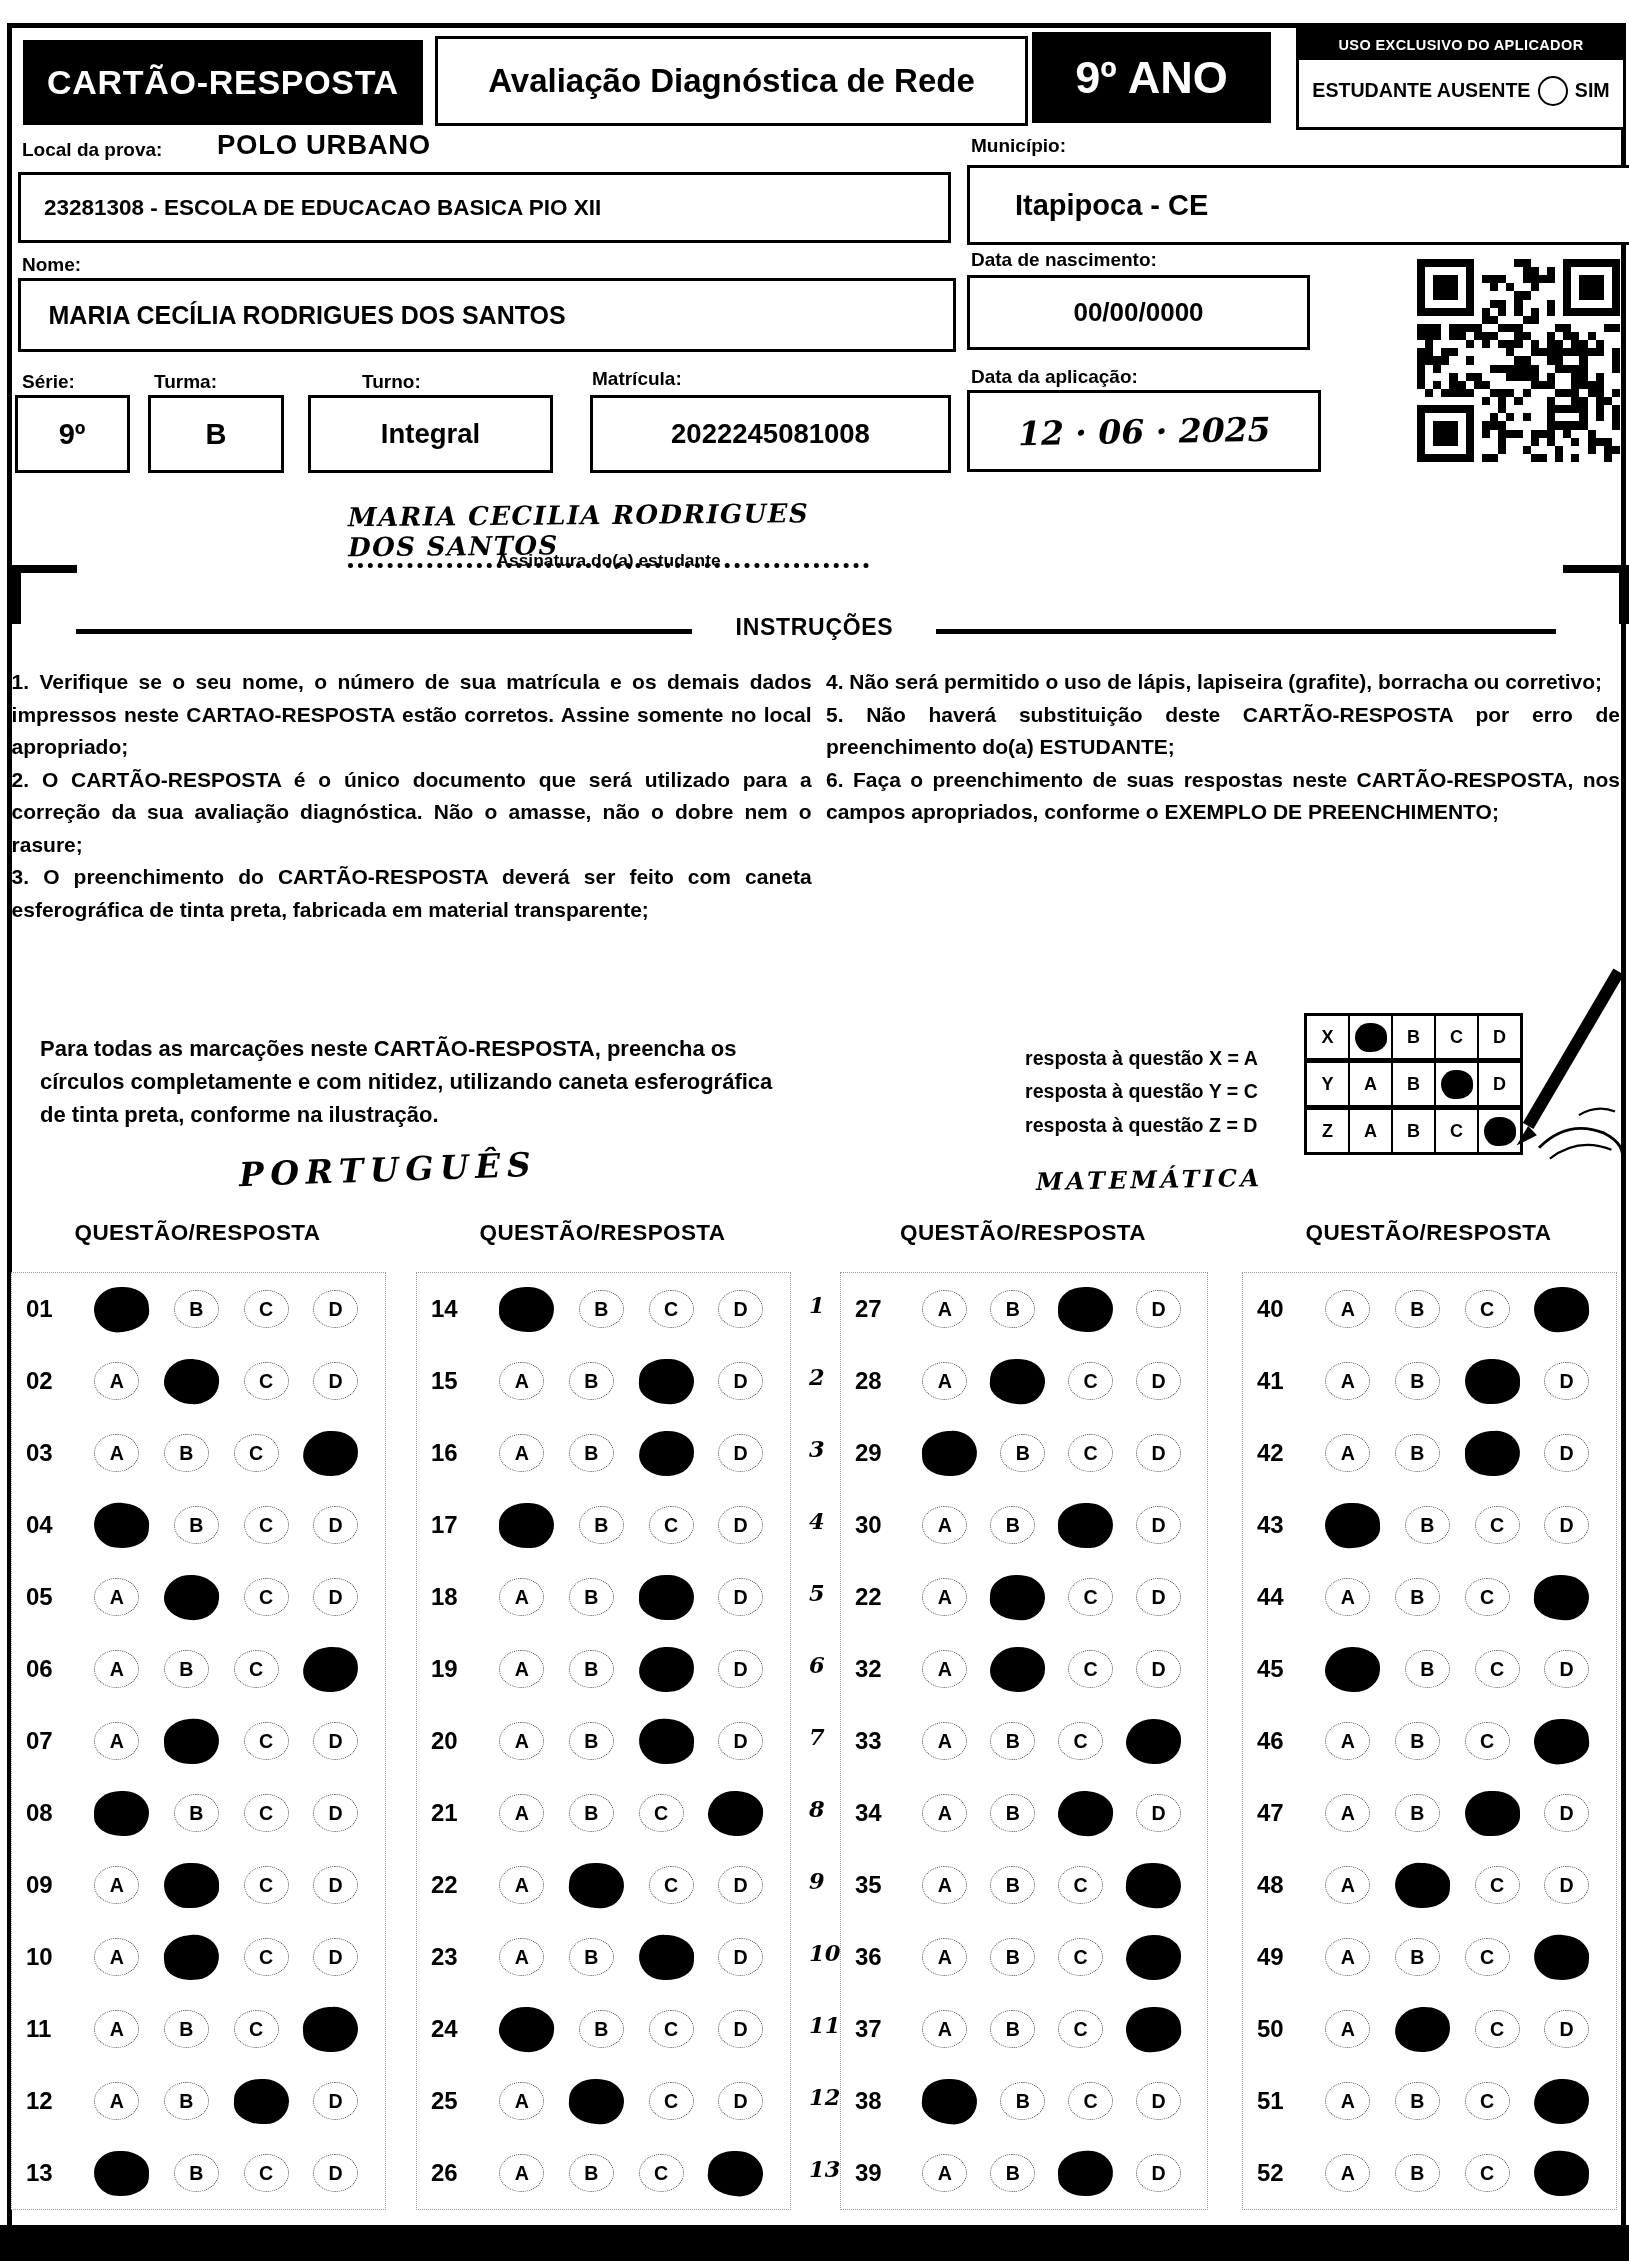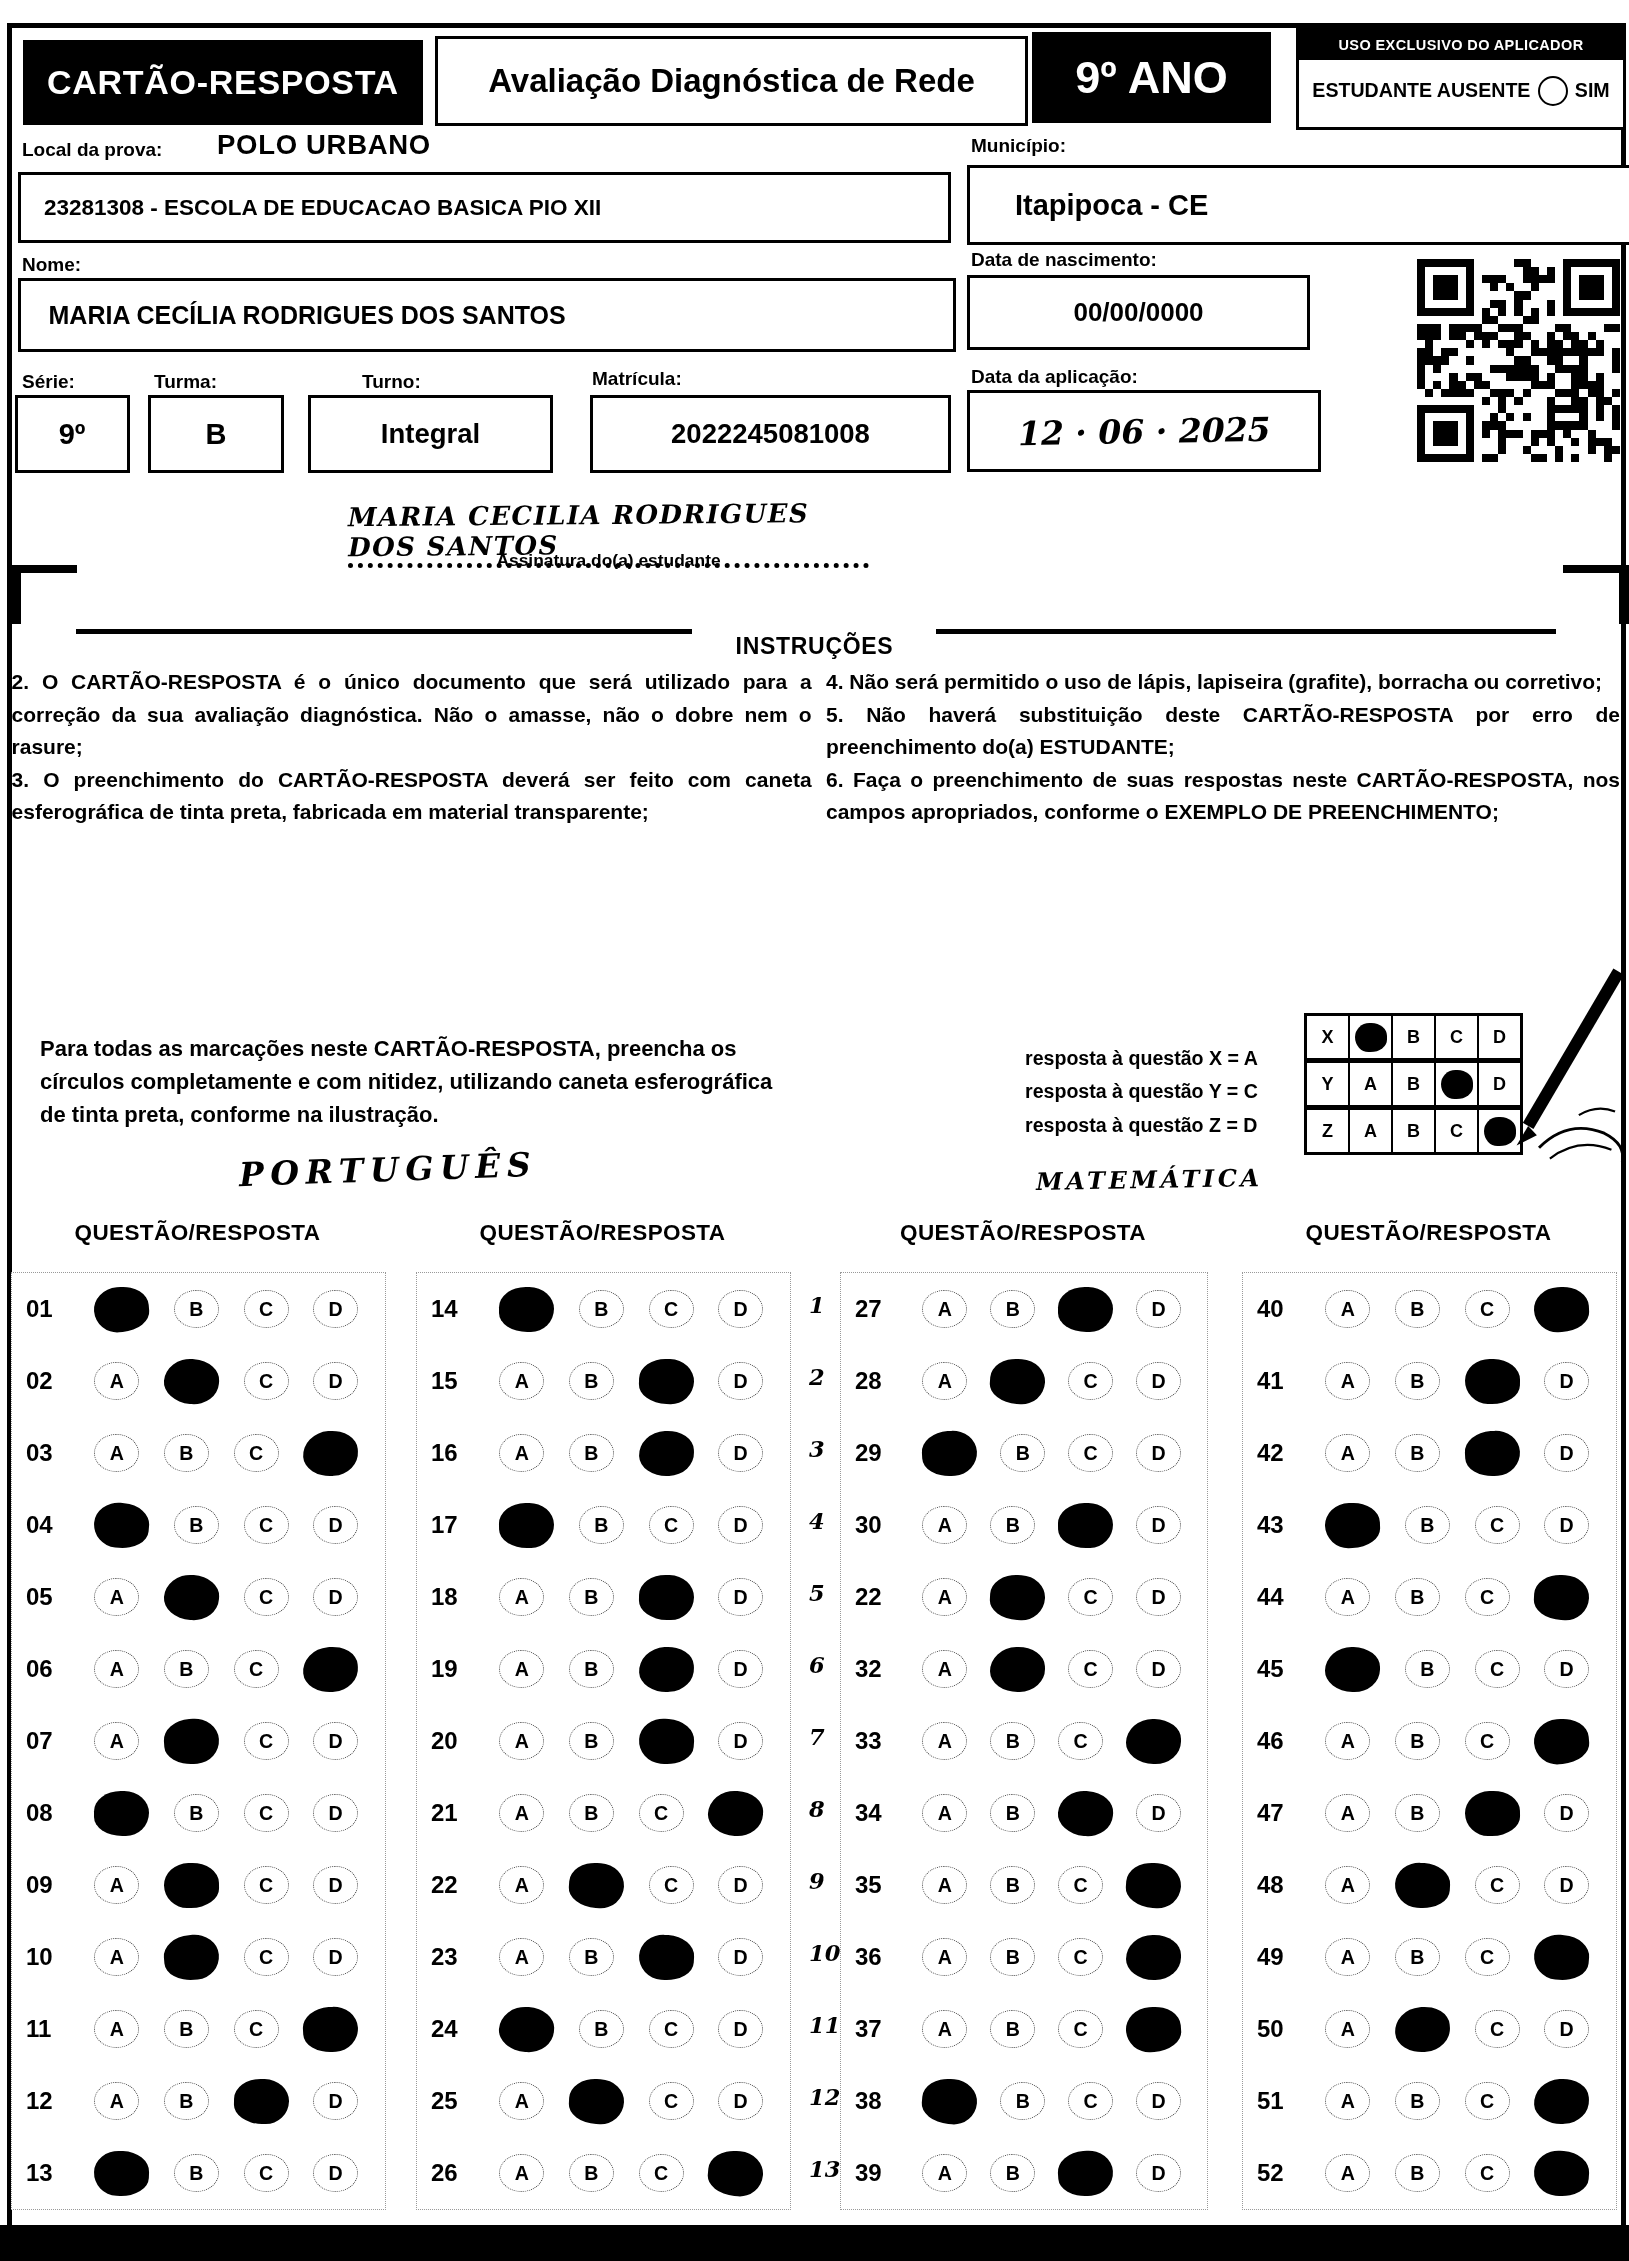--- a/index.html
+++ b/index.html
@@ -40,21 +40,21 @@
 
   #sig-wrap { left:348px; top:500px; width:521px; text-align:left; border-bottom:5px dotted #000; padding-bottom:2.9px; }
   #sig-name { font-size:26px; letter-spacing:1.4px; transform:rotate(-0.5deg); display:inline-block; }
   #sig-caption { left:348px; top:550px; width:521px; text-align:center; font-size:17.4px; }
 
   #crop-left { left:10px; top:565px; width:56px; height:51px; border-left:11.6px solid #000; border-top:8.7px solid #000; }
   #crop-right { left:1563px; top:565px; width:56px; height:51px; border-right:11.6px solid #000; border-top:8.7px solid #000; }
 
   #instr-line-left { left:76px; top:629px; width:616px; height:5px; background:#000; }
   #instr-line-right { left:936px; top:629px; width:620px; height:5px; background:#000; }
-  #instr-title { left:706px; top:633px; width:217px; text-align:center; font-size:23px; letter-spacing:0.7px; background:#fff; }
+  #instr-title { left:706px; top:614px; width:217px; text-align:center; font-size:23px; letter-spacing:0.7px; background:#fff; }
 
   .instr-col { position:absolute; top:666px; font-size:21px; line-height:1.55; text-align:justify; }
   #instr-left { left:11.6px; width:800px; }
   #instr-right { left:826px; width:794px; }
   .instr-item { margin:0; }
 
   #example-note { left:40px; top:1032px; width:757px; font-size:22px; line-height:1.5; }
   #legend { left:1025px; top:1042px; width:282px; font-size:19.6px; line-height:1.7; }
 
   #example-grid { left:1304px; top:1013px; border:3.6px solid #000; background:#fff; }
@@ -472,20 +472,21 @@
 </div>
 <div class="abs" id="sig-caption">Assinatura do(a) estudante</div>
 
 <div class="abs" id="crop-left"></div>
 <div class="abs" id="crop-right"></div>
 
 <div class="abs" id="instr-line-left"></div>
 <div class="abs" id="instr-title">INSTRUÇÕES</div>
 <div class="abs" id="instr-line-right"></div>
 <div class="instr-col" id="instr-left">
+    <div class="instr-item">1. Verifique se o seu nome, o número de sua matrícula e os demais dados impressos neste CARTAO-RESPOSTA estão corretos. Assine somente no local apropriado;</div>
     <div class="instr-item">2. O CARTÃO-RESPOSTA é o único documento que será utilizado para a correção da sua avaliação diagnóstica. Não o amasse, não o dobre nem o rasure;</div>
     <div class="instr-item">3. O preenchimento do CARTÃO-RESPOSTA deverá ser feito com caneta esferográfica de tinta preta, fabricada em material transparente;</div>
   </div>
 <div class="instr-col" id="instr-right">
     <div class="instr-item">4. Não será permitido o uso de lápis, lapiseira (grafite), borracha ou corretivo;</div>
     <div class="instr-item">5. Não haverá substituição deste CARTÃO-RESPOSTA por erro de preenchimento do(a) ESTUDANTE;</div>
     <div class="instr-item">6. Faça o preenchimento de suas respostas neste CARTÃO-RESPOSTA, nos campos apropriados, conforme o EXEMPLO DE PREENCHIMENTO;</div>
   </div>
 
 <div class="abs" id="example-note">Para todas as marcações neste CARTÃO-RESPOSTA, preencha os círculos completamente e com nitidez, utilizando caneta esferográfica de tinta preta, conforme na ilustração.</div>

